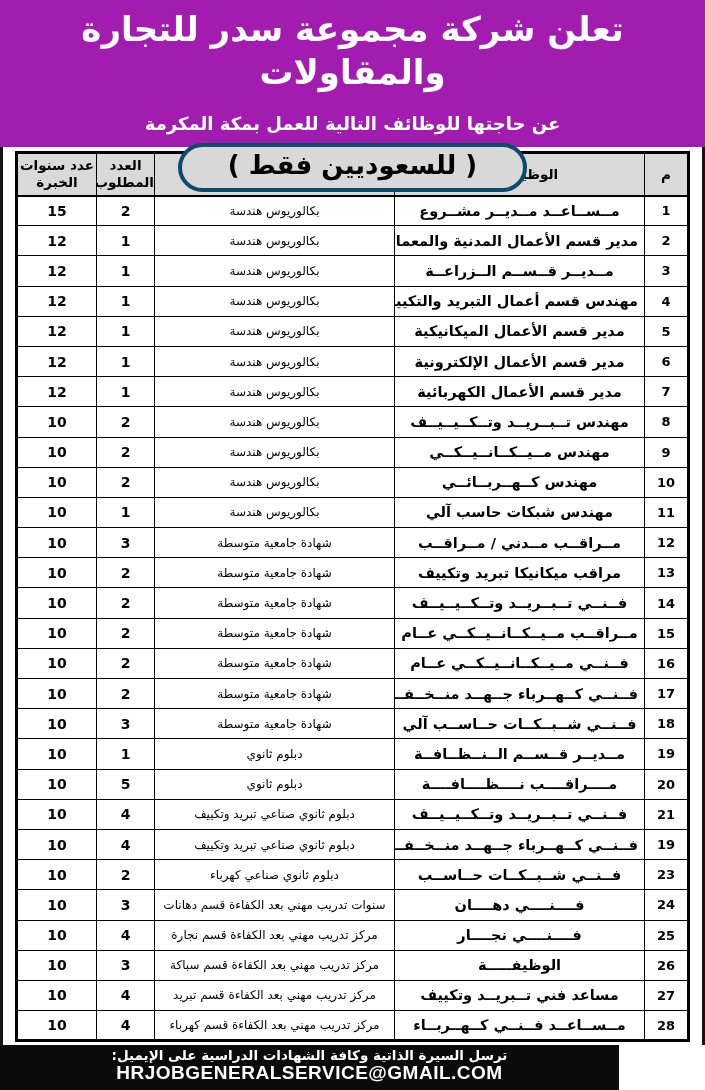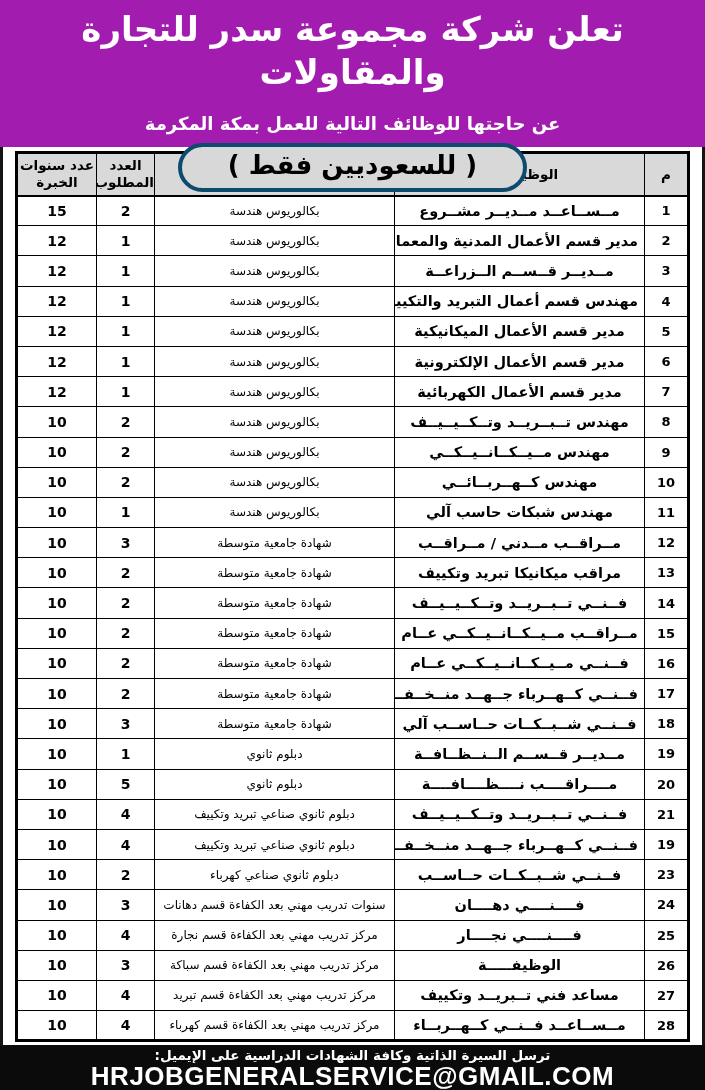--- a/index.html
+++ b/index.html
@@ -92,36 +92,36 @@
   td.cell-num   { font-size: 13px; font-weight: bold; font-family: "DejaVu Sans", sans-serif; }
   td.cell-job   { font-size: 14.5px; font-weight: bold; padding: 0 6px; white-space: nowrap; margin-top: 14px; }
   td.cell-qual  { font-size: 12px; font-weight: 500; padding: 0 4px; white-space: nowrap; }
   td.cell-count { font-size: 14px; font-weight: bold; }
   td.cell-exp   { font-size: 14px; font-weight: bold; }
 
   
   .footer {
     position: absolute;
     left: 0; bottom: 0;
-    width: 705px;
+    width: 619px;
     height: 45px;
     background: #0b0b0b;
     text-align: center;
     padding-top: 2px;
   }
   .footer-note {
     color: #ffffff;
     font-size: 13.5px;
     font-weight: bold;
     direction: rtl;
     line-height: 1.2;
   }
   .footer-email {
     color: #ffffff;
-    font-size: 26px;
+    font-size: 19px;
     font-weight: bold;
     letter-spacing: 0.5px;
     line-height: 1.05;
     font-family: "Liberation Sans", sans-serif;
   }
 </style>
 </head>
 <body>
 
 <div class="banner">

